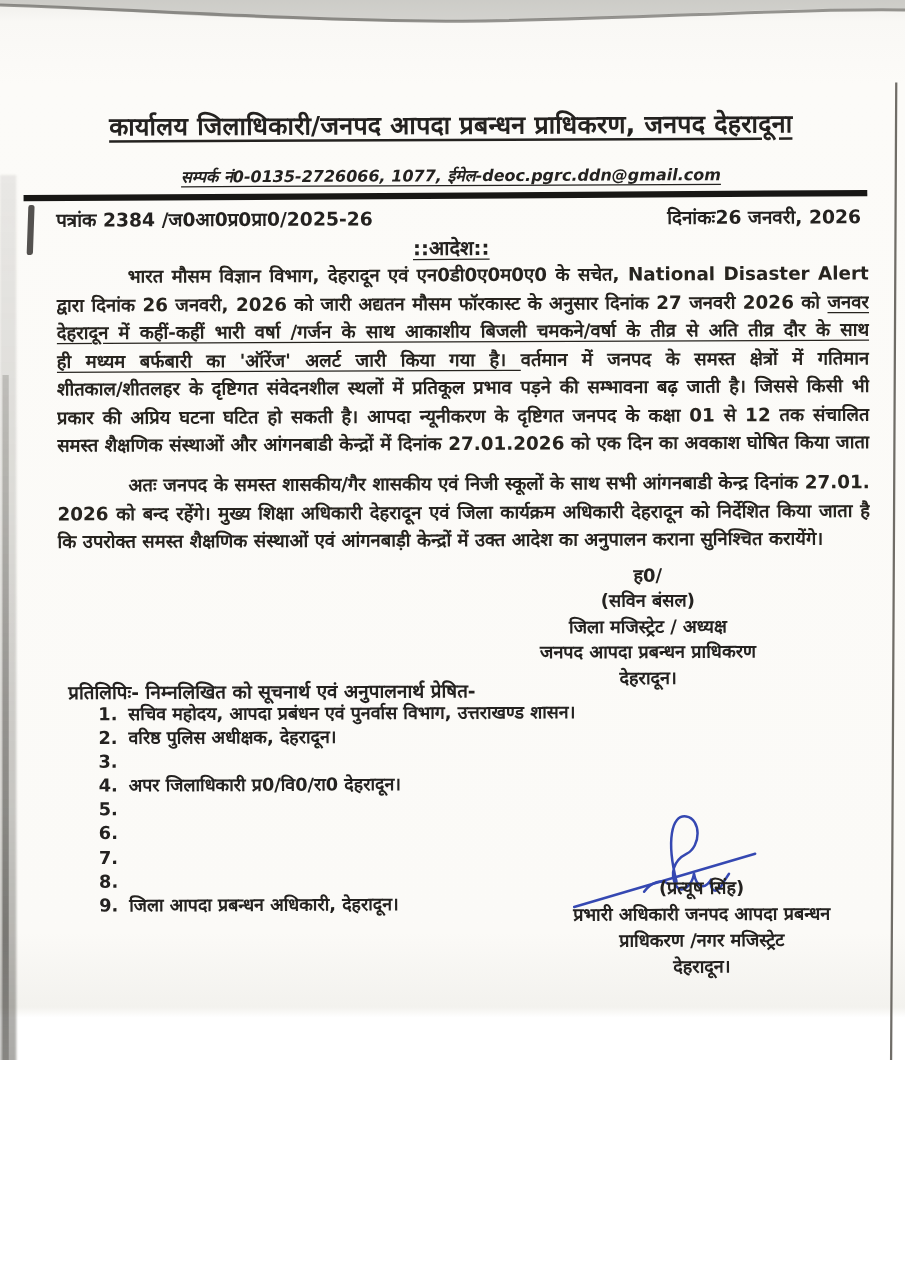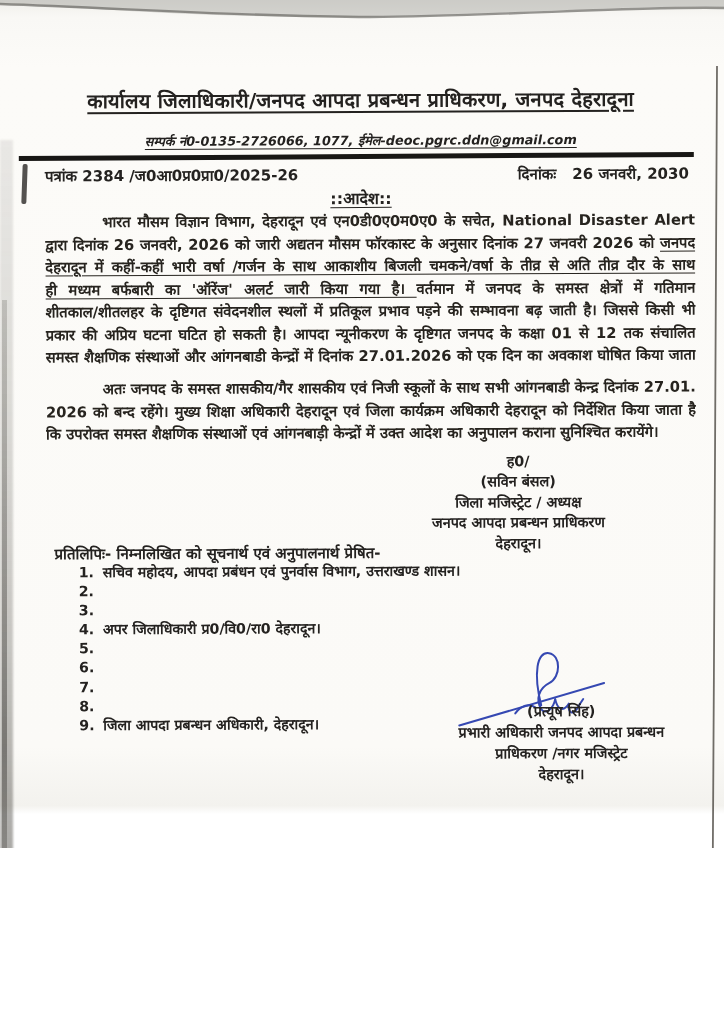--- a/index.html
+++ b/index.html
@@ -15,21 +15,21 @@
   
   .office-title{position:absolute;top:86px;left:40px;width:644px;text-align:center;
     font-size:20px;font-weight:700;letter-spacing:.2px;
     text-decoration:underline;text-decoration-thickness:1.6px;text-underline-offset:4px;}
   .contact-line{position:absolute;top:131px;left:40px;width:644px;text-align:center;
     font-size:12.8px;font-weight:700;font-style:italic;
     text-decoration:underline;text-underline-offset:3px;}
   .head-rule{position:absolute;top:154px;left:20px;width:675px;height:4.5px;background:#181715;transform:rotate(-.1deg);}
   .letter-row{position:absolute;top:164px;left:46px;width:648px;display:flex;justify-content:space-between;
     font-size:15px;font-weight:700;}
-  .date-wrap{display:flex;gap:16px;padding-right:4px;}
+  .date-wrap{display:flex;padding-right:4px;}
 
   
   .order-heading{position:absolute;top:187px;left:0;width:724px;text-align:center;
     font-size:16px;font-weight:700;
     text-decoration:underline;text-decoration-thickness:1.4px;text-underline-offset:3px;}
 
   
   .para{position:absolute;left:46px;width:650px;font-size:14.7px;font-weight:700;color:#27241f;}
   .para-1{top:210px;}
   .para-2{top:377px;}
@@ -89,28 +89,28 @@
 
   <div class="doc">
 
     <div class="office-title">कार्यालय जिलाधिकारी/जनपद आपदा प्रबन्धन प्राधिकरण, जनपद देहरादूना</div>
     <div class="contact-line">सम्पर्क नं0-0135-2726066, 1077, ईमेल-deoc.pgrc.ddn@gmail.com</div>
     <div class="head-rule"></div>
     <div class="letter-row">
       <span>पत्रांक 2384  /ज0आ0प्र0प्रा0/2025-26</span>
       <span class="date-wrap">
         <span>दिनांकः</span>
-        <span>26 जनवरी, 2030</span>
+        <span>26 जनवरी, 2026</span>
       </span>
     </div>
 
     <div class="order-heading">::आदेश::</div>
     <div class="para para-1">
         <div class="t-line just indent"><span>भारत मौसम विज्ञान विभाग, देहरादून एवं एन0डी0ए0म0ए0 के सचेत, National Disaster Alert Portal</span></div>
-        <div class="t-line just"><span>द्वारा दिनांक 26 जनवरी, 2026 को जारी अद्यतन मौसम फॉरकास्ट के अनुसार दिनांक 27 जनवरी 2026 को </span><span class="u">जनपद</span></div>
+        <div class="t-line just"><span>द्वारा दिनांक 26 जनवरी, 2026 को जारी अद्यतन मौसम फॉरकास्ट के अनुसार दिनांक 27 जनवरी 2026 को </span><span class="u">जनवर</span></div>
         <div class="t-line just"><span class="u">देहरादून में कहीं-कहीं भारी वर्षा /गर्जन के साथ आकाशीय बिजली चमकने/वर्षा के तीव्र से अति तीव्र दौर के साथ</span></div>
         <div class="t-line just"><span class="u">ही मध्यम बर्फबारी का 'ऑरेंज' अलर्ट जारी किया गया है। </span><span>वर्तमान में जनपद के समस्त क्षेत्रों में गतिमान</span></div>
         <div class="t-line just"><span>शीतकाल/शीतलहर के दृष्टिगत संवेदनशील स्थलों में प्रतिकूल प्रभाव पड़ने की सम्भावना बढ़ जाती है। जिससे किसी भी</span></div>
         <div class="t-line just"><span>प्रकार की अप्रिय घटना घटित हो सकती है। आपदा न्यूनीकरण के दृष्टिगत जनपद के कक्षा 01 से 12 तक संचालित</span></div>
         <div class="t-line just"><span>समस्त शैक्षणिक संस्थाओं और आंगनबाडी केन्द्रों में दिनांक 27.01.2026 को एक दिन का अवकाश घोषित किया जाता है।</span></div>
       </div>
     <div class="para para-2">
         <div class="t-line just indent"><span>अतः जनपद के समस्त शासकीय/गैर शासकीय एवं निजी स्कूलों के साथ सभी आंगनबाडी केन्द्र दिनांक 27.01.</span></div>
         <div class="t-line just"><span>2026 को बन्द रहेंगे। मुख्य शिक्षा अधिकारी देहरादून एवं जिला कार्यक्रम अधिकारी देहरादून को निर्देशित किया जाता है</span></div>
         <div class="t-line"><span>कि उपरोक्त समस्त शैक्षणिक संस्थाओं एवं आंगनबाड़ी केन्द्रों में उक्त आदेश का अनुपालन कराना सुनिश्चित करायेंगे।</span></div>
@@ -125,20 +125,21 @@
       </div>
 
     <div class="copy-heading">प्रतिलिपिः- निम्नलिखित को सूचनार्थ एवं अनुपालनार्थ प्रेषित-</div>
     <div class="copy-list">
         <div class="copy-item">
           <span class="num">1.</span>
           <span>सचिव महोदय, आपदा प्रबंधन एवं पुनर्वास विभाग, उत्तराखण्ड शासन।</span>
         </div>
         <div class="copy-item">
           <span class="num">2.</span>
+          <span>वरिष्ठ पुलिस अधीक्षक, देहरादून।</span>
         </div>
         <div class="copy-item">
           <span class="num">3.</span>
         </div>
         <div class="copy-item">
           <span class="num">4.</span>
           <span>अपर जिलाधिकारी प्र0/वि0/रा0 देहरादून।</span>
         </div>
         <div class="copy-item">
           <span class="num">5.</span>

